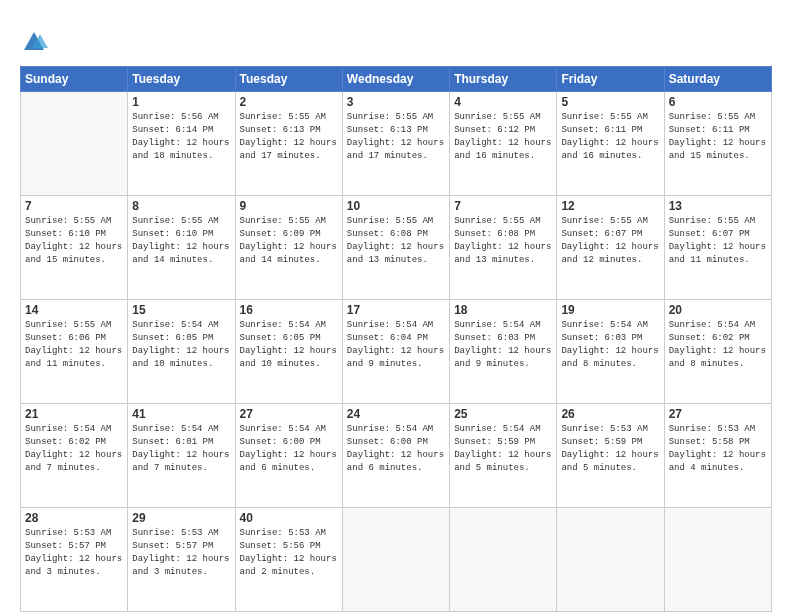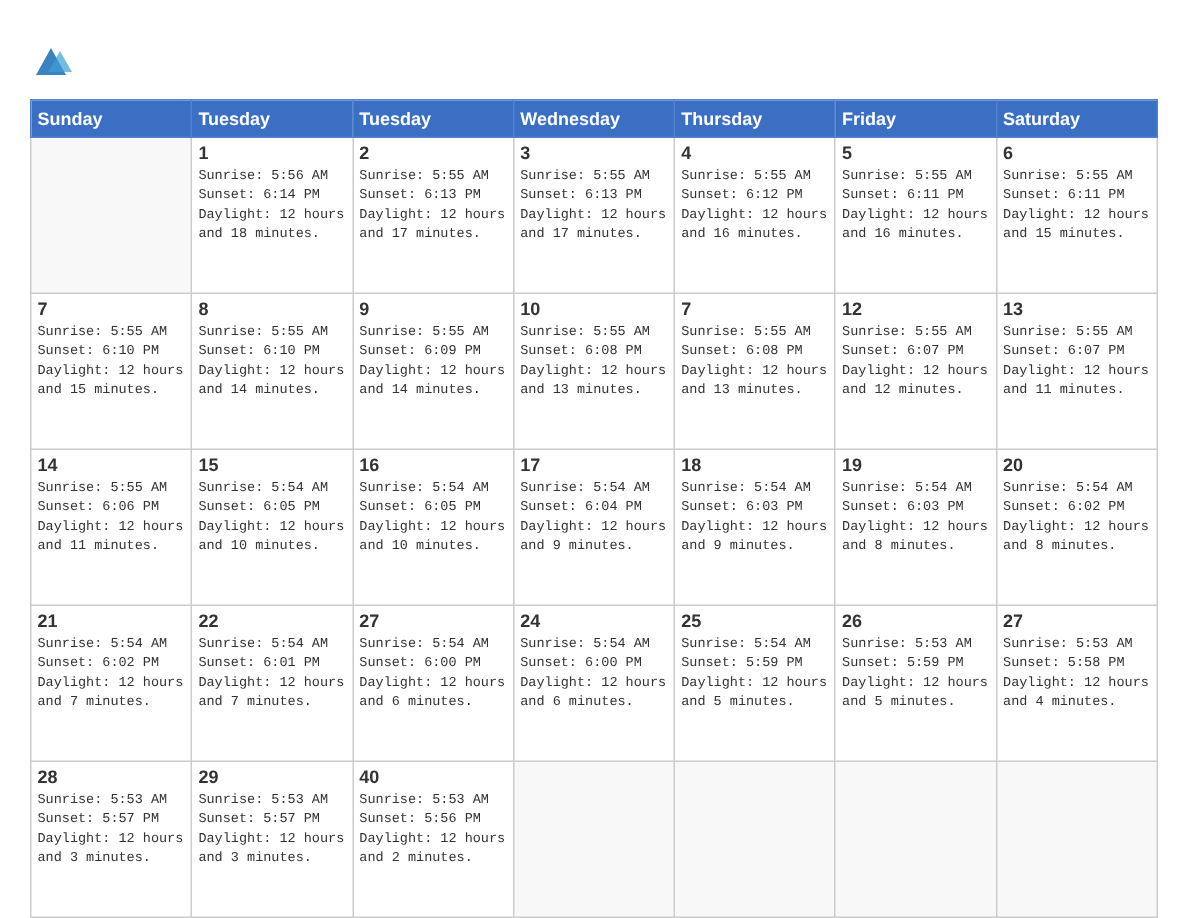--- a/index.html
+++ b/index.html
@@ -278,21 +278,21 @@
         </tr>
         <tr>
           <td>
             <span class="day-num">21</span>
             <div class="day-info" style="white-space: pre-line;">Sunrise: 5:54 AM
 Sunset: 6:02 PM
 Daylight: 12 hours
 and 7 minutes.</div>
           </td>
           <td>
-            <span class="day-num">22</span>
+            <span class="day-num">41</span>
             <div class="day-info" style="white-space: pre-line;">Sunrise: 5:54 AM
 Sunset: 6:01 PM
 Daylight: 12 hours
 and 7 minutes.</div>
           </td>
           <td>
             <span class="day-num">27</span>
             <div class="day-info" style="white-space: pre-line;">Sunrise: 5:54 AM
 Sunset: 6:00 PM
 Daylight: 12 hours

